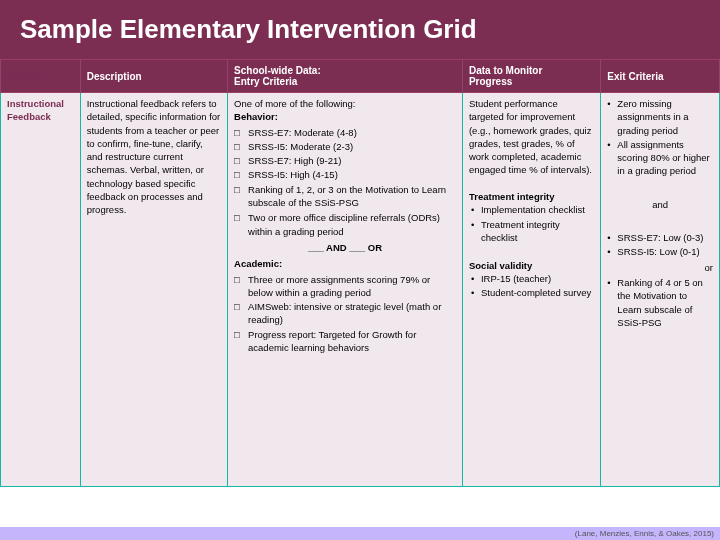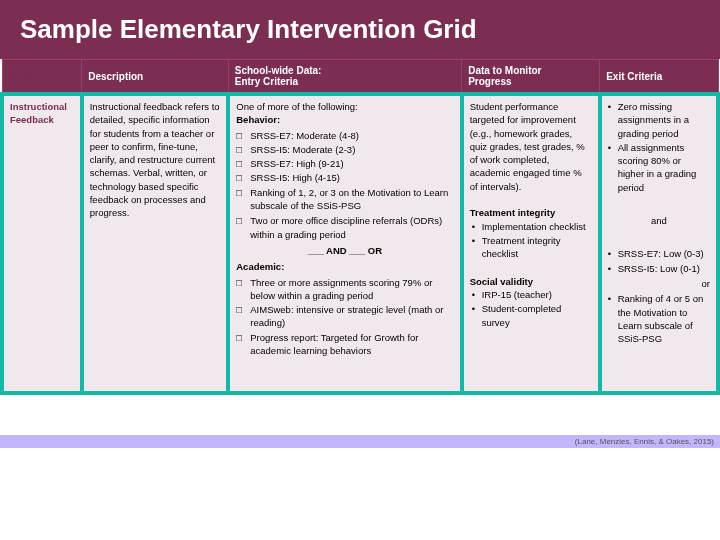--- a/index.html
+++ b/index.html
@@ -5,21 +5,21 @@
     * { box-sizing: border-box; margin: 0; padding: 0; }
     body {
       font-family: Arial, sans-serif;
       background: #fff;
       width: 720px;
       height: 540px;
       overflow: hidden;
     }
     .page {
       width: 720px;
-      height: 448px;
+      height: 540px;
       display: flex;
       flex-direction: column;
     }
     .header {
       background: #7b2d52;
       color: #fff;
       padding: 14px 20px;
       font-size: 26px;
       font-weight: bold;
     }
@@ -40,21 +40,21 @@
       background: #7b2d52;
       color: #fff;
       padding: 5px 6px;
       text-align: left;
       font-size: 10px;
       border: 1px solid #9a4068;
     }
     tbody tr td {
       padding: 4px 6px;
       vertical-align: top;
-      border: 4px solid #14b8a6;
+      border: 1px solid #14b8a6;
       line-height: 1.4;
     }
     tbody tr:nth-child(odd) td {
       background: #f0e8ed;
     }
     tbody tr:nth-child(even) td {
       background: #fff;
     }
     .col-support { width: 80px; font-weight: bold; color: #7b2d52; }
     .col-desc { width: 150px; }

